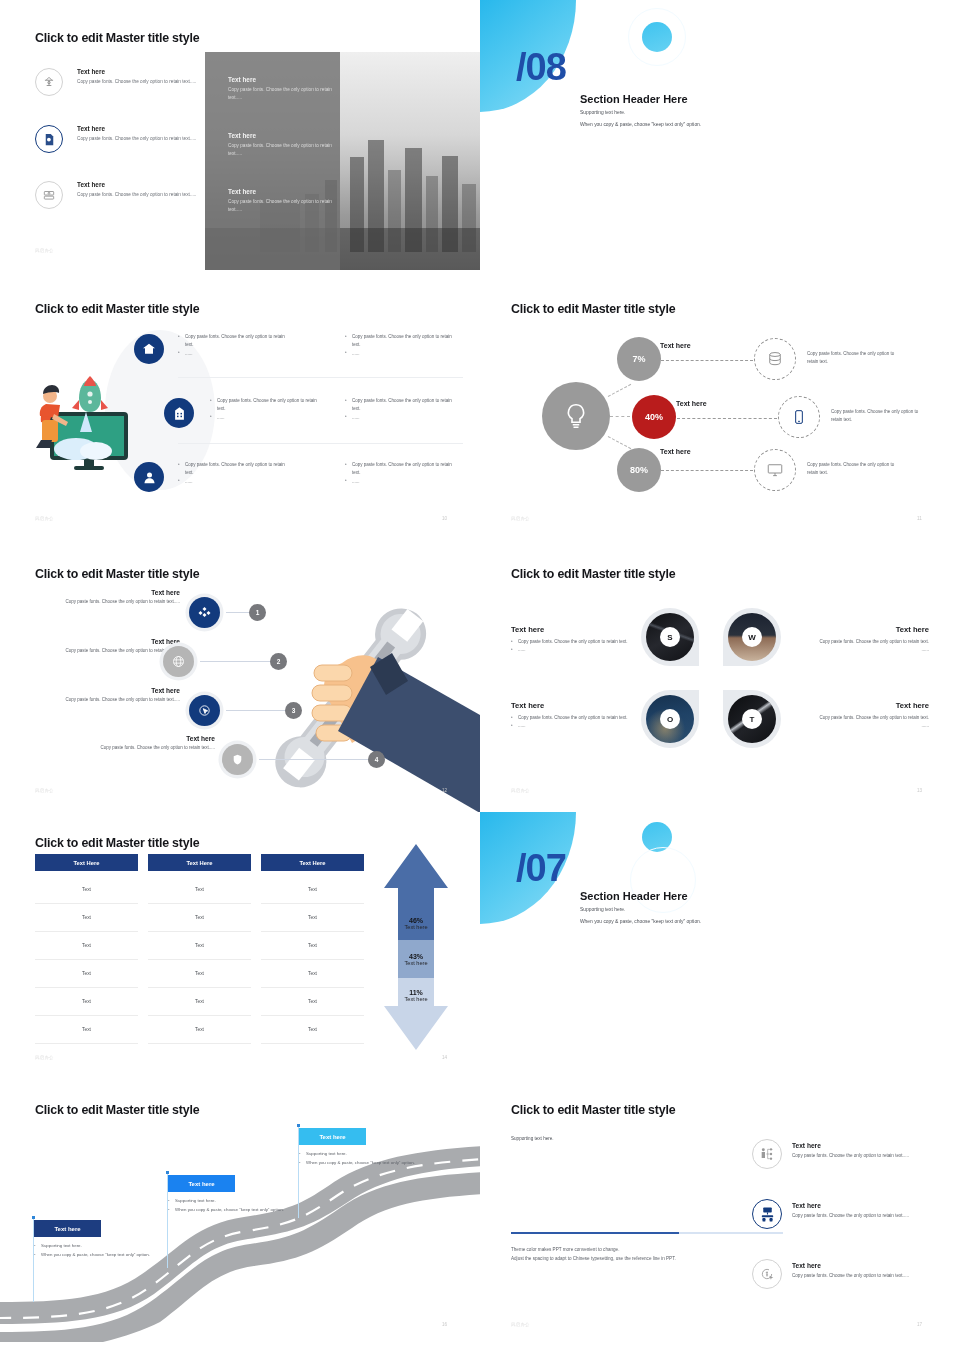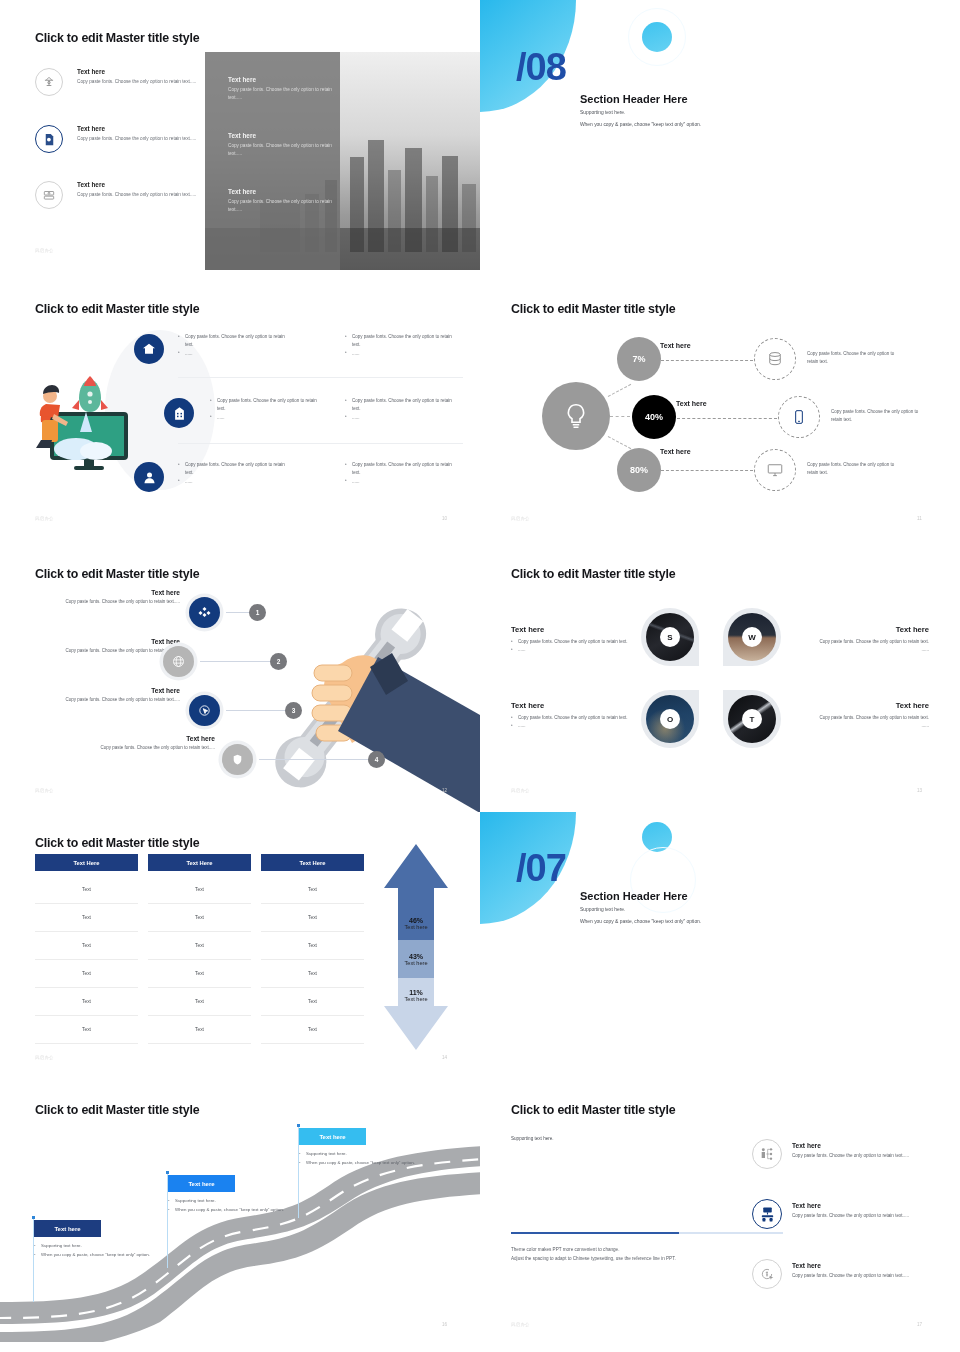--- a/index.html
+++ b/index.html
@@ -120,21 +120,21 @@
     position:absolute; left:62px; top:92px; width:68px; height:68px;
     border-radius:50%; background:#9a9a9a;
     display:flex; align-items:center; justify-content:center;
   }
   .s4-pct{
     position:absolute; width:44px; height:44px; border-radius:50%;
     background:#9a9a9a; color:#fff;
     display:flex; align-items:center; justify-content:center;
     font-size:9px; font-weight:bold;
   }
-  .s4-pct.blue{ background:#000000; }
+  .s4-pct.blue{ background:#b91c1c; }
   .s4-lbl{ position:absolute; font-size:7px; font-weight:bold; color:#17181c; }
   .s4-dash{ position:absolute; height:0; border-top:1px dashed #9a9a9a; }
   .s4-dring{
     position:absolute; width:42px; height:42px; border-radius:50%;
     border:1px dashed #8e8e8e;
     display:flex; align-items:center; justify-content:center;
     color:#8e8e8e;
   }
   .s4-dring.blue{ color:#123a7d; }
   .s4-desc{ position:absolute; width:92px; font-size:4.5px; line-height:1.8; color:#5f636a; }

